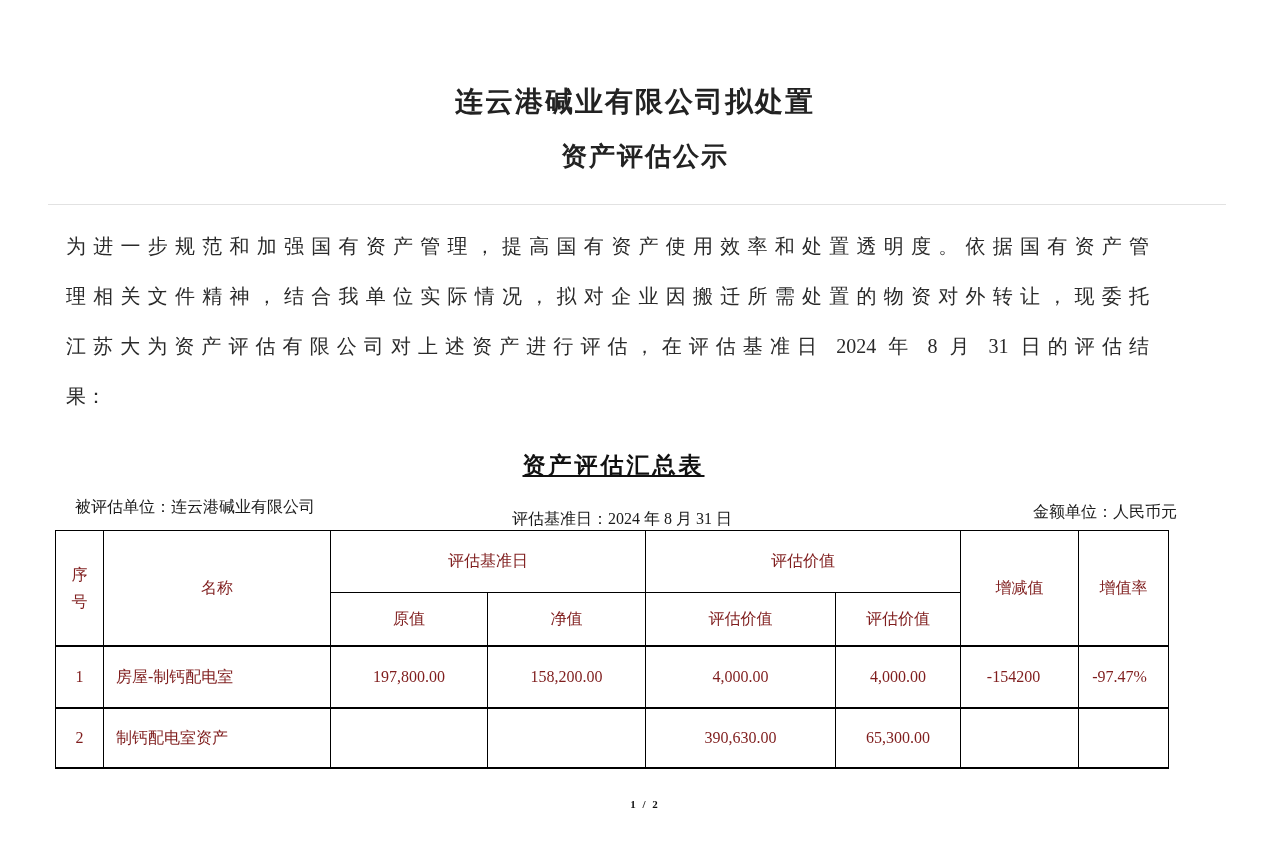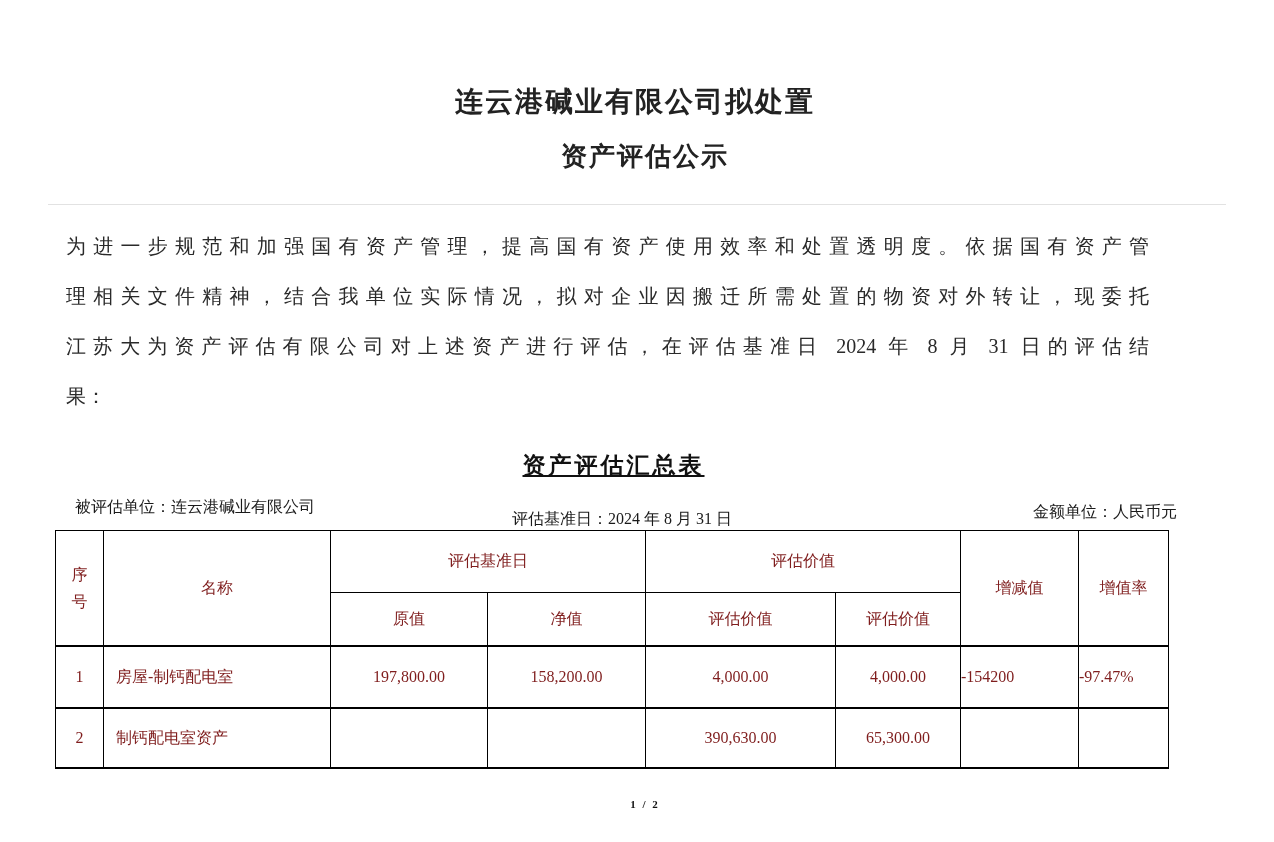--- a/index.html
+++ b/index.html
@@ -114,21 +114,21 @@
     vertical-align: middle;
     text-align: center;
     overflow: hidden;
   }
   .summary-table .hrow1 th { height: 61px; }
   .summary-table .hrow2 th { height: 52px; border-bottom-width: 2px; margin-top: 36px; }
   .summary-table th[rowspan] { border-bottom-width: 2px; }
   .summary-table .drow1 td { height: 60px; border-bottom-width: 2px; }
   .summary-table .drow2 td { height: 58px; border-bottom-width: 2px; }
   .summary-table td.name-cell { text-align: left; padding-left: 12px; margin-top: 13px; }
-  .summary-table td.right-cell { text-align: left; }
+  .summary-table td.right-cell { text-align: center; }
   .summary-table td.pad-change { padding-right: 12px; }
   .summary-table td.pad-rate { padding-right: 8px; }
   .stacked {
     display: inline-block;
     width: 1.05em;
     line-height: 27px;
     word-break: break-all;
   }
 
   

